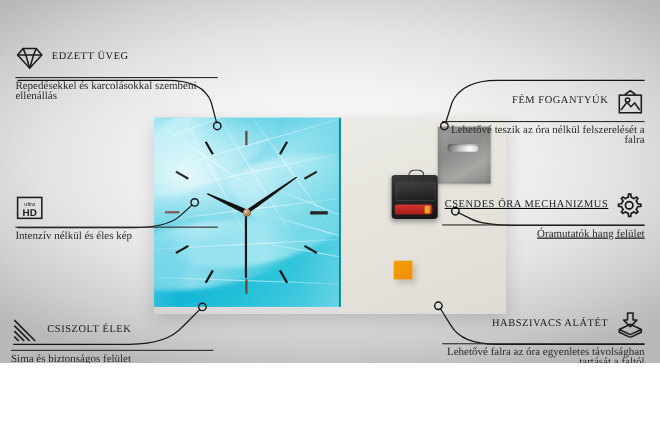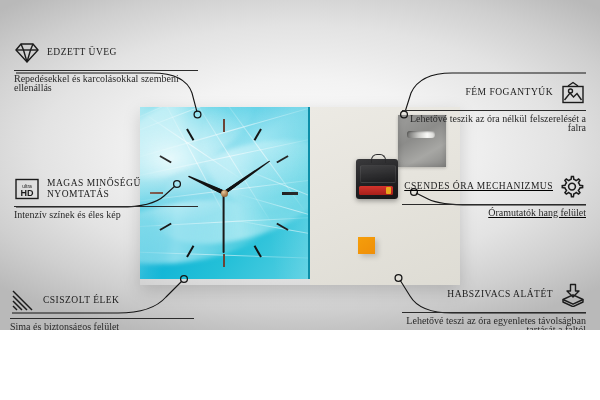--- a/index.html
+++ b/index.html
@@ -373,24 +373,23 @@
 
   <div class="feature left" id="f-print">
     <div class="head">
       <span class="icon">
         <svg width="26" height="24" viewBox="0 0 26 24">
           <rect x="2" y="2.5" width="22" height="19" fill="none" stroke="#1b1b1b" stroke-width="1.4"></rect>
           <text x="13" y="10.5" font-family="Liberation Sans, sans-serif" font-size="5" text-anchor="middle" fill="#1b1b1b">ultra</text>
           <text x="13" y="19" font-family="Liberation Sans, sans-serif" font-size="9" font-weight="bold" text-anchor="middle" fill="#1b1b1b">HD</text>
         </svg>
       </span>
-      <span class="title">MAGAS MINŐSÉGŰ NYOMTATÁS</span>
-    </div>
-    <div class="rule"></div>
-    <div class="desc">Intenzív színek és éles kép</div>
+    </div>
+    <div class="rule"></div>
+    <div class="desc">Intenzív nélkül és éles kép</div>
   </div>
 
   <div class="feature left" id="f-edges">
     <div class="head">
       <span class="icon">
         <svg width="26" height="24" viewBox="0 0 26 24">
           <g stroke="#1b1b1b" stroke-width="1.5">
             <line x1="3" y1="2" x2="22" y2="21"></line>
             <line x1="3" y1="7" x2="17" y2="21"></line>
             <line x1="3" y1="12" x2="12" y2="21"></line>
@@ -450,16 +449,16 @@
         <svg width="26" height="24" viewBox="0 0 26 24">
           <g fill="none" stroke="#1b1b1b" stroke-width="1.4" stroke-linejoin="round">
             <path d="M10.5 1.5 L15.5 1.5 L15.5 8 L19 8 L13 14 L7 8 L10.5 8 Z"></path>
             <path d="M3 16.5 L13 11.8 L23 16.5 L13 21.2 Z"></path>
             <path d="M3 16.5 L3 19 L13 23.7 L23 19 L23 16.5"></path>
           </g>
         </svg>
       </span>
     </div>
     <div class="rule"></div>
-    <div class="desc">Lehetővé teszi az óra egyenletes távolságban tartását a faltól</div>
+    <div class="desc">Lehetővé falra az óra egyenletes távolságban tartását a faltól</div>
   </div>
 
 </div>
 
 </body></html>

